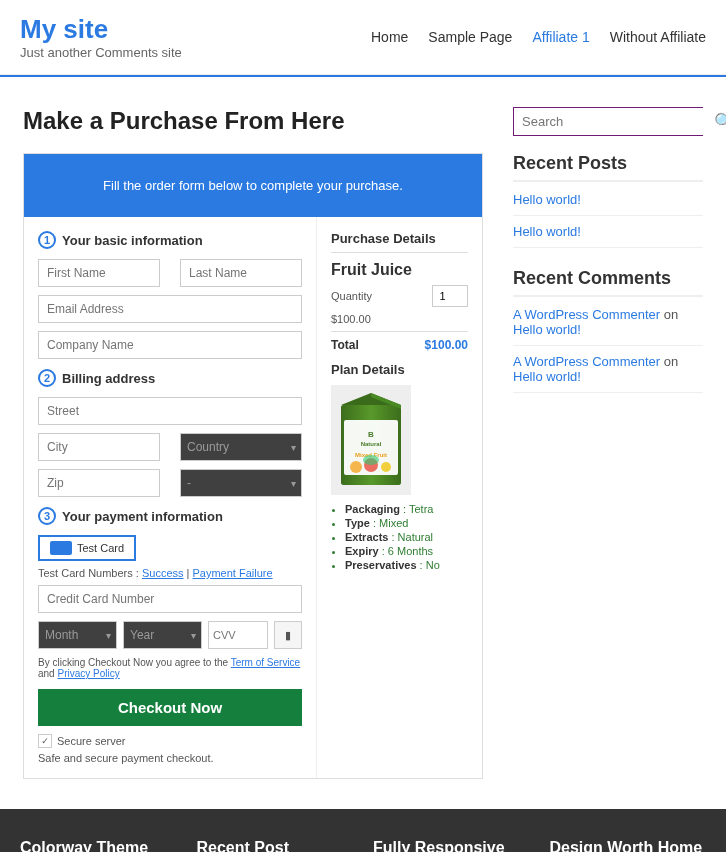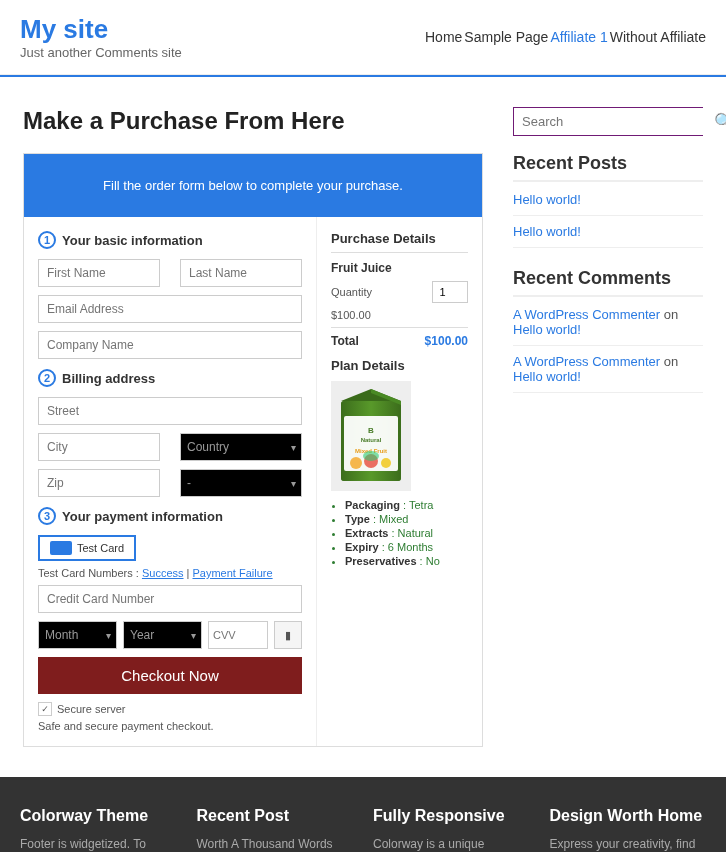--- a/index.html
+++ b/index.html
@@ -2,21 +2,21 @@
 <html><head>
   <meta charset="utf-8">
   <style>
     * { box-sizing: border-box; margin: 0; padding: 0; }
     body { font-family: Arial, sans-serif; font-size: 14px; color: #333; background: #fff; }
 
     
     .header { padding: 14px 20px; display: flex; justify-content: space-between; align-items: center; border-bottom: 1px solid #eee; }
     .site-title { color: #2a7ae2; font-size: 26px; font-weight: bold; }
     .site-tagline { color: #666; font-size: 13px; }
-    .nav { display: flex; gap: 2px; align-items: center; }
+    .nav { display: flex; gap: 20px; align-items: center; }
     .nav a { text-decoration: none; color: #333; font-size: 14px; }
     .nav a.affiliate { color: #2a7ae2; }
     .header-divider { border: none; border-top: 2px solid #2a7ae2; margin: 0 0 0 0; }
 
     
     .main-wrap { display: flex; gap: 30px; padding: 30px 20px; max-width: 720px; margin: 0 auto; }
     .content { flex: 1; }
     .sidebar { width: 190px; flex-shrink: 0; }
 
     
@@ -33,43 +33,43 @@
     .form-section-title { display: flex; align-items: center; gap: 6px; font-size: 13px; font-weight: bold; color: #333; margin-bottom: 10px; }
     .section-num { width: 18px; height: 18px; border-radius: 50%; border: 2px solid #2a7ae2; color: #2a7ae2; font-size: 11px; display: flex; align-items: center; justify-content: center; font-weight: bold; }
     .form-row { display: flex; gap: 20px; margin-bottom: 8px; }
     .form-input { border: 1px solid #ccc; padding: 5px 8px; font-size: 12px; color: #999; width: 100%; height: 28px; }
     .form-input-full { width: 100%; }
     .form-col-half { flex: 1; }
 
     
     .billing-section { margin-top: 10px; }
     .select-wrap { position: relative; }
-    .select-wrap select { width: 100%; height: 28px; border: 1px solid #ccc; font-size: 12px; color: #999; padding: 0 6px; appearance: none; background: #000000; }
+    .select-wrap select { width: 100%; height: 28px; border: 1px solid #ccc; font-size: 12px; color: #999; padding: 0 6px; appearance: none; background: #404040; }
     .select-wrap::after { content: "▾"; position: absolute; right: 6px; top: 50%; transform: translateY(-50%); font-size: 10px; color: #999; pointer-events: none; }
 
     
     .payment-section { margin-top: 10px; }
     .test-card-btn { border: 2px solid #2a7ae2; padding: 4px 10px; background: #fff; color: #333; font-size: 11px; display: inline-flex; align-items: center; gap: 5px; cursor: pointer; margin-bottom: 6px; }
     .card-icon { width: 22px; height: 14px; background: #2a7ae2; border-radius: 2px; display: inline-block; }
     .test-card-numbers { font-size: 11px; color: #555; margin-bottom: 6px; }
     .test-card-numbers a { color: #2a7ae2; text-decoration: underline; cursor: pointer; }
     .month-row { display: flex; gap: 6px; margin-bottom: 8px; }
     .month-select { flex: 1; height: 28px; border: 1px solid #ccc; font-size: 11px; color: #999; padding: 0 4px; appearance: none; background: #fff; }
     .cvv-input { width: 60px; height: 28px; border: 1px solid #ccc; font-size: 11px; padding: 0 4px; }
     .cvv-icon { width: 28px; height: 28px; border: 1px solid #ccc; background: #f5f5f5; display: flex; align-items: center; justify-content: center; font-size: 11px; color: #555; }
     .terms-text { font-size: 10px; color: #555; margin-bottom: 10px; }
     .terms-text a { color: #2a7ae2; }
-    .checkout-btn { background: #7f1d1d; color: #fff; border: none; padding: 10px 12px; font-size: 15px; font-weight: normal; cursor: pointer; width: 100%; margin-bottom: 8px; }
+    .checkout-btn { background: #15803d; color: #fff; border: none; padding: 10px 12px; font-size: 15px; font-weight: bold; cursor: pointer; width: 100%; margin-bottom: 8px; }
     .secure-row { display: flex; align-items: center; gap: 5px; font-size: 11px; color: #555; margin-bottom: 4px; }
     .secure-check { width: 14px; height: 14px; border: 1px solid #ccc; background: #fff; display: inline-flex; align-items: center; justify-content: center; font-size: 9px; }
     .safe-text { font-size: 11px; color: #555; }
 
     
     .purchase-title { font-size: 13px; font-weight: bold; color: #333; border-bottom: 1px solid #ddd; padding-bottom: 6px; margin-bottom: 8px; }
-    .product-name { font-size: 12px; font-weight: bold; color: #333; margin-bottom: 6px; }
+    .product-name { font-size: 16px; font-weight: bold; color: #333; margin-bottom: 6px; }
     .qty-row { display: flex; justify-content: space-between; align-items: center; font-size: 11px; color: #555; margin-bottom: 6px; }
     .qty-input { width: 36px; height: 22px; border: 1px solid #ccc; text-align: center; font-size: 11px; }
     .price-row { display: flex; justify-content: space-between; font-size: 11px; color: #555; margin-bottom: 4px; border-bottom: 1px solid #ddd; padding-bottom: 6px; }
     .total-row { display: flex; justify-content: space-between; font-size: 12px; font-weight: bold; color: #333; margin-top: 6px; margin-bottom: 10px; }
     .total-price { color: #2a7ae2; }
 
     
     .plan-title { font-size: 13px; font-weight: bold; color: #333; margin-bottom: 8px; }
     .product-img { width: 80px; height: 110px; background: #eee; margin-bottom: 8px; overflow: hidden; display: flex; align-items: center; justify-content: center; }
     .bullet-list { list-style: disc; padding-left: 14px; font-size: 11px; }
@@ -202,20 +202,26 @@
                 </select>
               </div>
               <div class="select-wrap" style="flex:1">
                 <select class="month-select">
                   <option value="">Year</option>
                 </select>
               </div>
               <input class="cvv-input" type="text" placeholder="CVV" style="">
               <div class="cvv-icon">▮</div>
             </div>
+            <div class="terms-text">
+              <span>By clicking Checkout Now you agree to the</span>
+              <a href="#"> Term of Service</a>
+              <span> and </span>
+              <a href="#">Privacy Policy</a>
+            </div>
             <button class="checkout-btn">Checkout Now</button>
             <div class="secure-row">
               <div class="secure-check">✓</div>
               <span>Secure server</span>
             </div>
             <div class="safe-text">Safe and secure payment checkout.</div>
           </div>
         </div>
 
         <div class="details-col">

